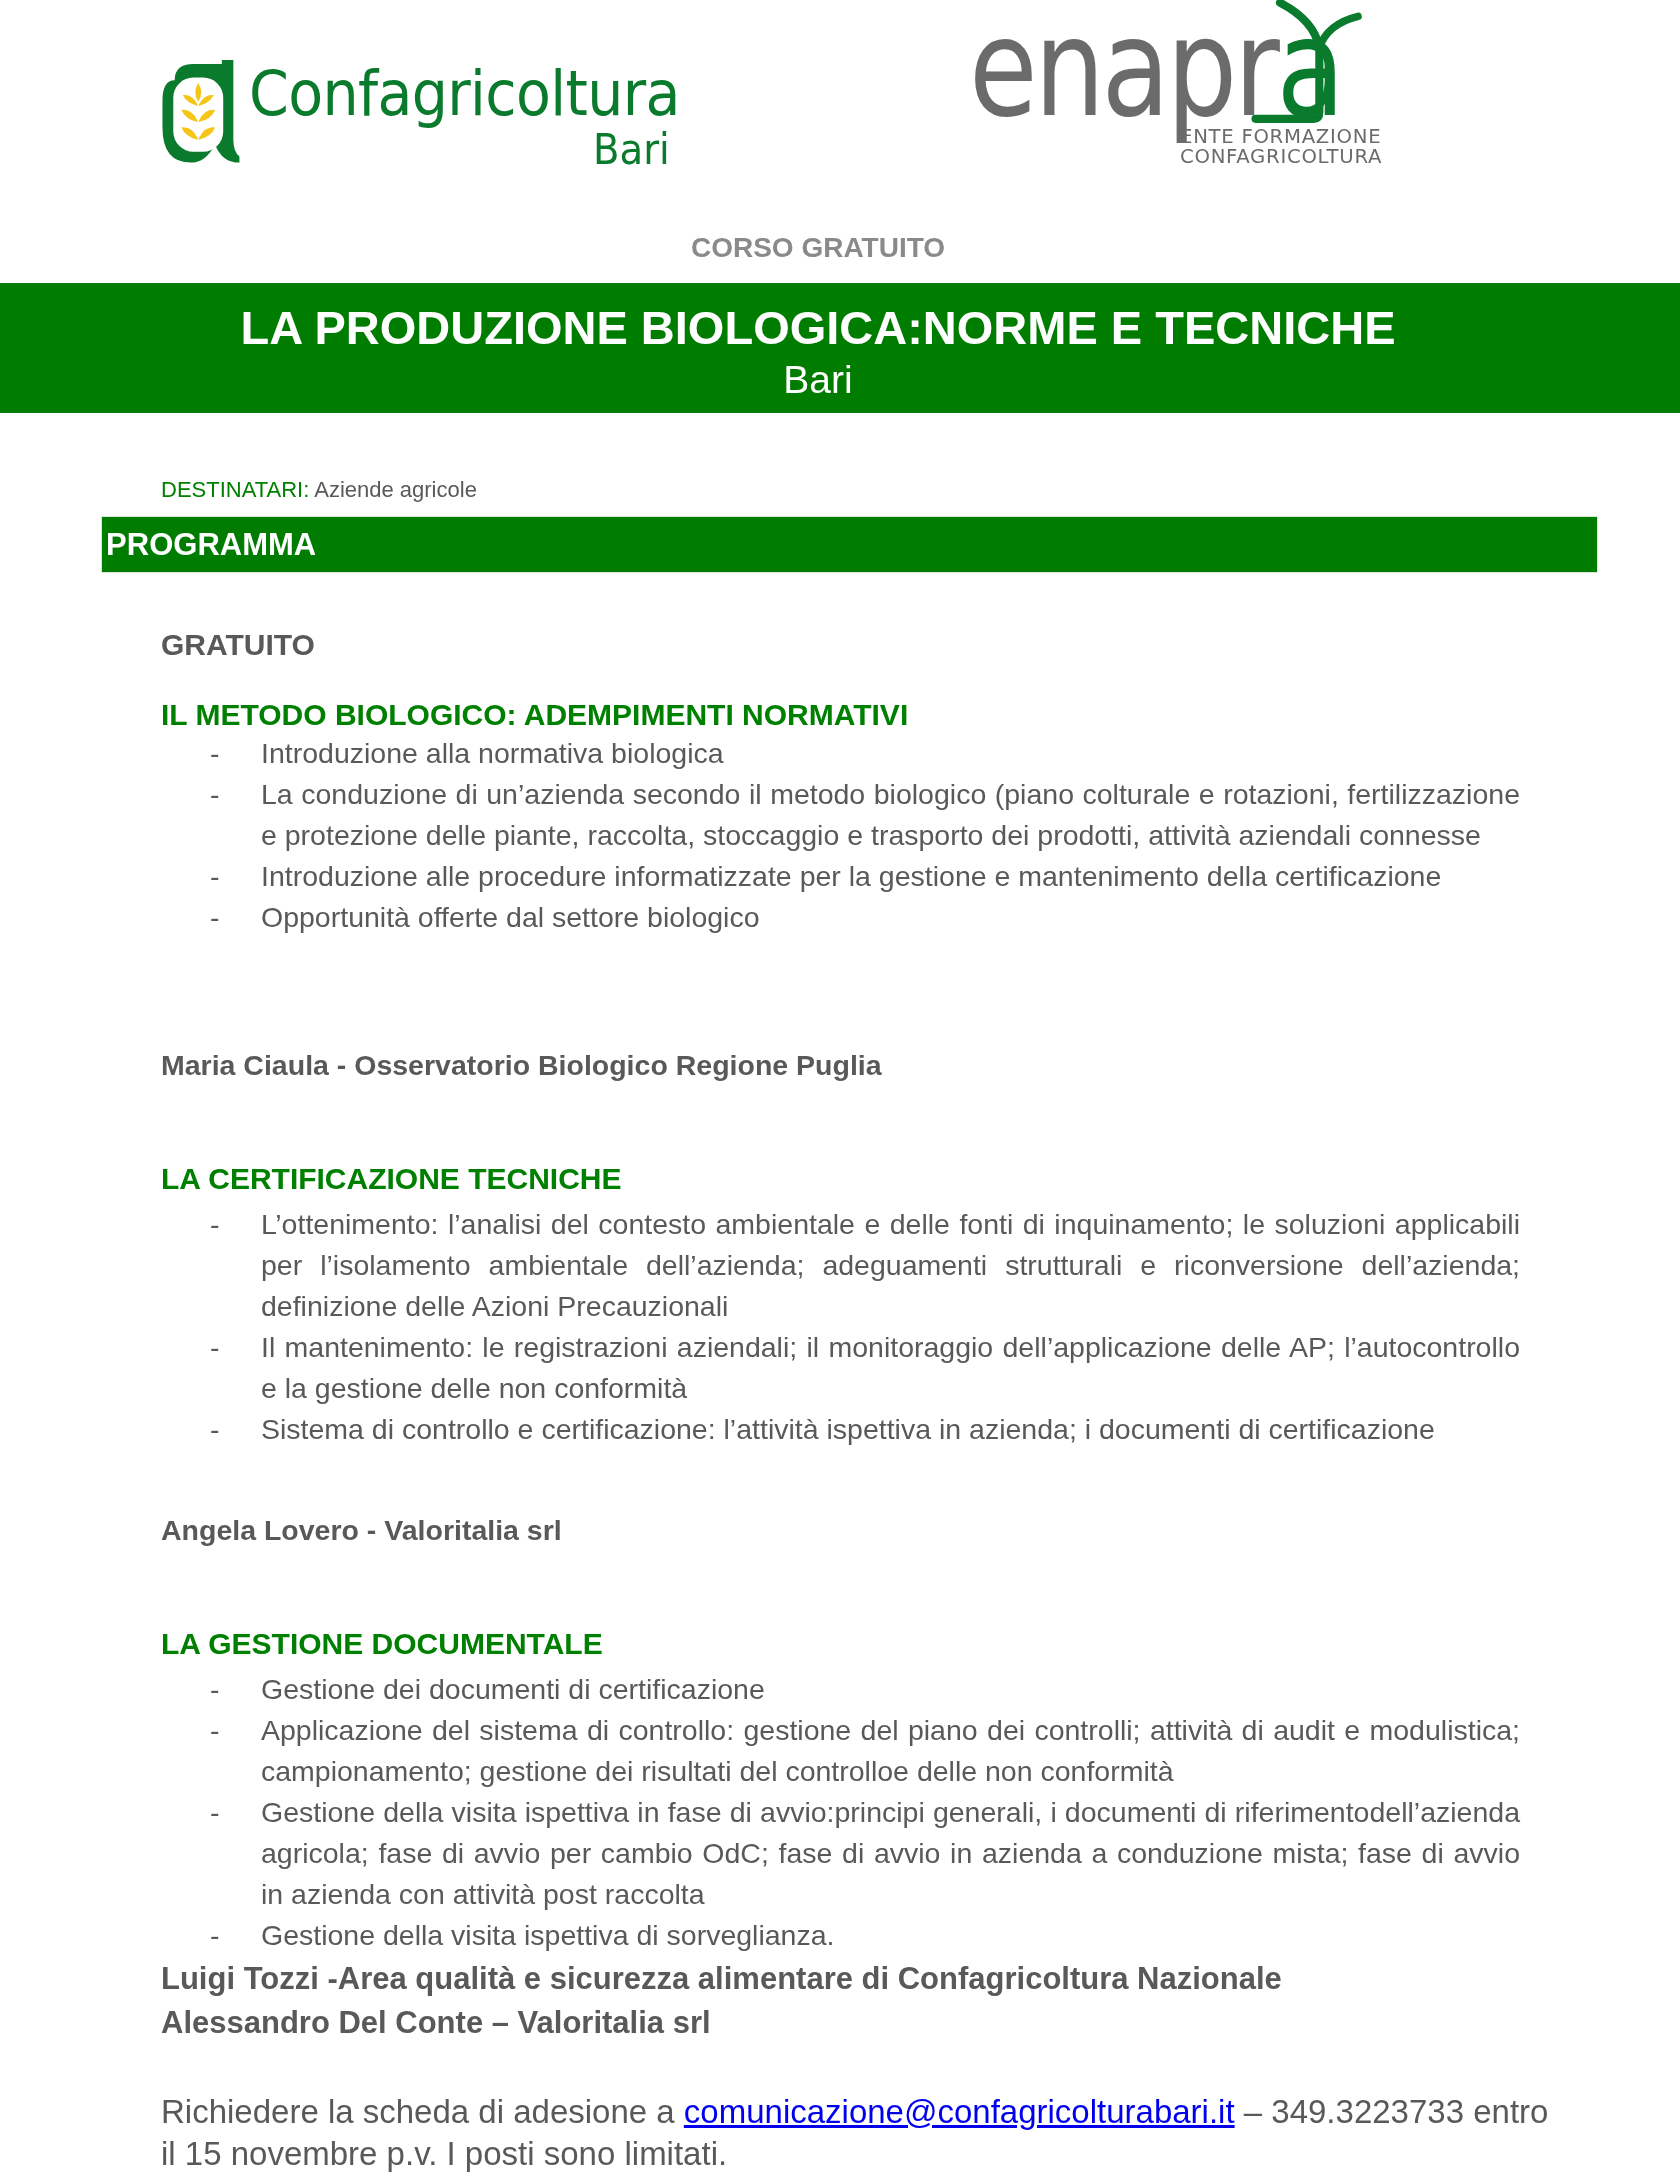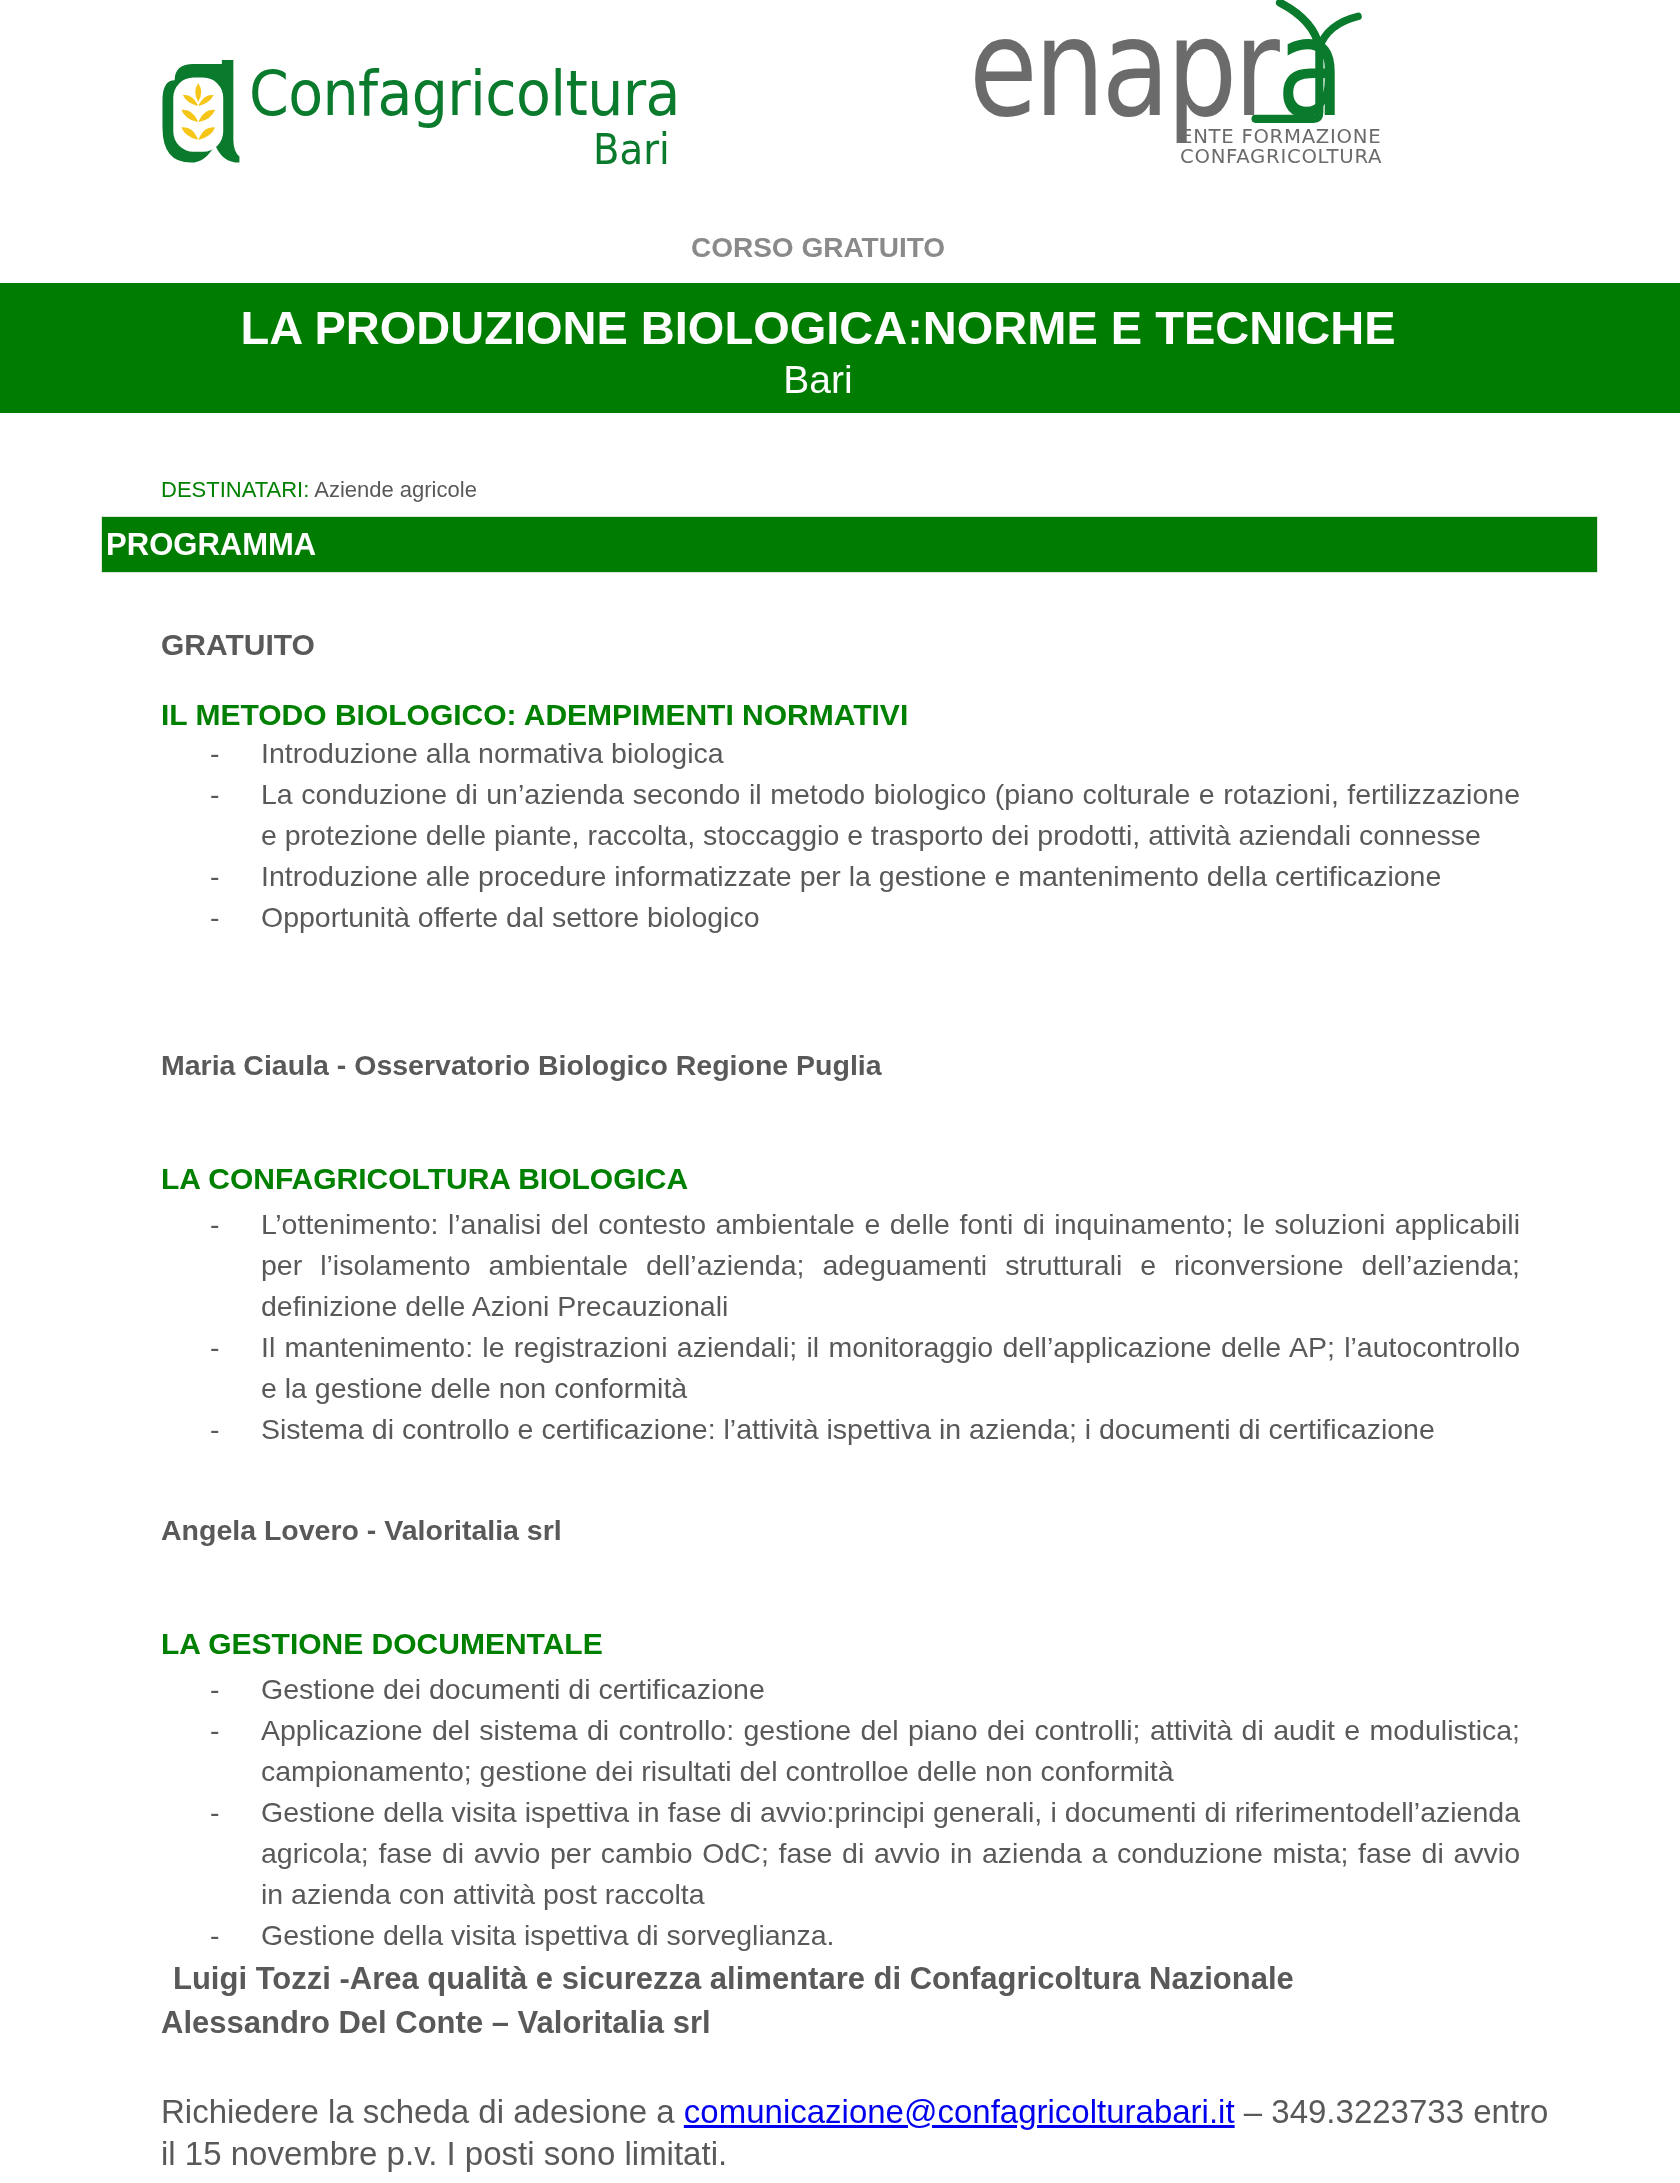--- a/index.html
+++ b/index.html
@@ -142,32 +142,32 @@
 
 <div class="sec-title" style="top:698px;">IL METODO BIOLOGICO: ADEMPIMENTI NORMATIVI</div>
 <ul class="list" style="top:733px;">
   <li><span class="dash">-</span><span>Introduzione alla normativa biologica</span></li>
   <li><span class="dash">-</span><span>La conduzione di un’azienda secondo il metodo biologico (piano colturale e rotazioni, fertilizzazione e protezione delle piante, raccolta, stoccaggio e trasporto dei prodotti, attività aziendali connesse</span></li>
   <li><span class="dash">-</span><span>Introduzione alle procedure informatizzate per la gestione e mantenimento della certificazione</span></li>
   <li><span class="dash">-</span><span>Opportunità offerte dal settore biologico</span></li>
 </ul>
 <div class="speaker" style="top:1049px;">Maria Ciaula - Osservatorio Biologico Regione Puglia</div>
 
-<div class="sec-title" style="top:1162px;">LA CONFAGRICOLTURA BIOLOGICA</div>
+<div class="sec-title" style="top:1162px;">LA CERTIFICAZIONE TECNICHE</div>
 <ul class="list" style="top:1204px;">
   <li><span class="dash">-</span><span>L’ottenimento: l’analisi del contesto ambientale e delle fonti di inquinamento; le soluzioni applicabili per l’isolamento ambientale dell’azienda; adeguamenti strutturali e riconversione dell’azienda; definizione delle Azioni Precauzionali</span></li>
   <li><span class="dash">-</span><span>Il mantenimento: le registrazioni aziendali; il monitoraggio dell’applicazione delle AP; l’autocontrollo e la gestione delle non conformità</span></li>
   <li><span class="dash">-</span><span>Sistema di controllo e certificazione: l’attività ispettiva in azienda; i documenti di certificazione</span></li>
 </ul>
 <div class="speaker" style="top:1514px;">Angela Lovero - Valoritalia srl</div>
 
 <div class="sec-title" style="top:1627px;">LA GESTIONE DOCUMENTALE</div>
 <ul class="list" style="top:1669px;">
   <li><span class="dash">-</span><span>Gestione dei documenti di certificazione</span></li>
   <li><span class="dash">-</span><span>Applicazione del sistema di controllo: gestione del piano dei controlli; attività di audit e modulistica; campionamento; gestione dei risultati del controlloe delle non conformità</span></li>
   <li><span class="dash">-</span><span>Gestione della visita ispettiva in fase di avvio:principi generali, i documenti di riferimentodell’azienda agricola; fase di avvio per cambio OdC; fase di avvio in azienda a conduzione mista; fase di avvio in azienda con attività post raccolta</span></li>
   <li><span class="dash">-</span><span>Gestione della visita ispettiva di sorveglianza.</span></li>
 </ul>
-<div class="speaker big" style="top:1961px;margin-left:12px;">Luigi Tozzi -Area qualità e sicurezza alimentare di Confagricoltura Nazionale</div>
+<div class="speaker big" style="top:1961px;">Luigi Tozzi -Area qualità e sicurezza alimentare di Confagricoltura Nazionale</div>
 <div class="speaker big" style="top:2005px;">Alessandro Del Conte – Valoritalia srl</div>
 
 <div class="footer"><span>Richiedere la scheda di adesione a </span><a href="comunicazione@confagricolturabari.it">comunicazione@confagricolturabari.it</a><span> – 349.3223733 entro il 15 novembre p.v. I posti sono limitati.</span></div>
 
 
 </body></html>

